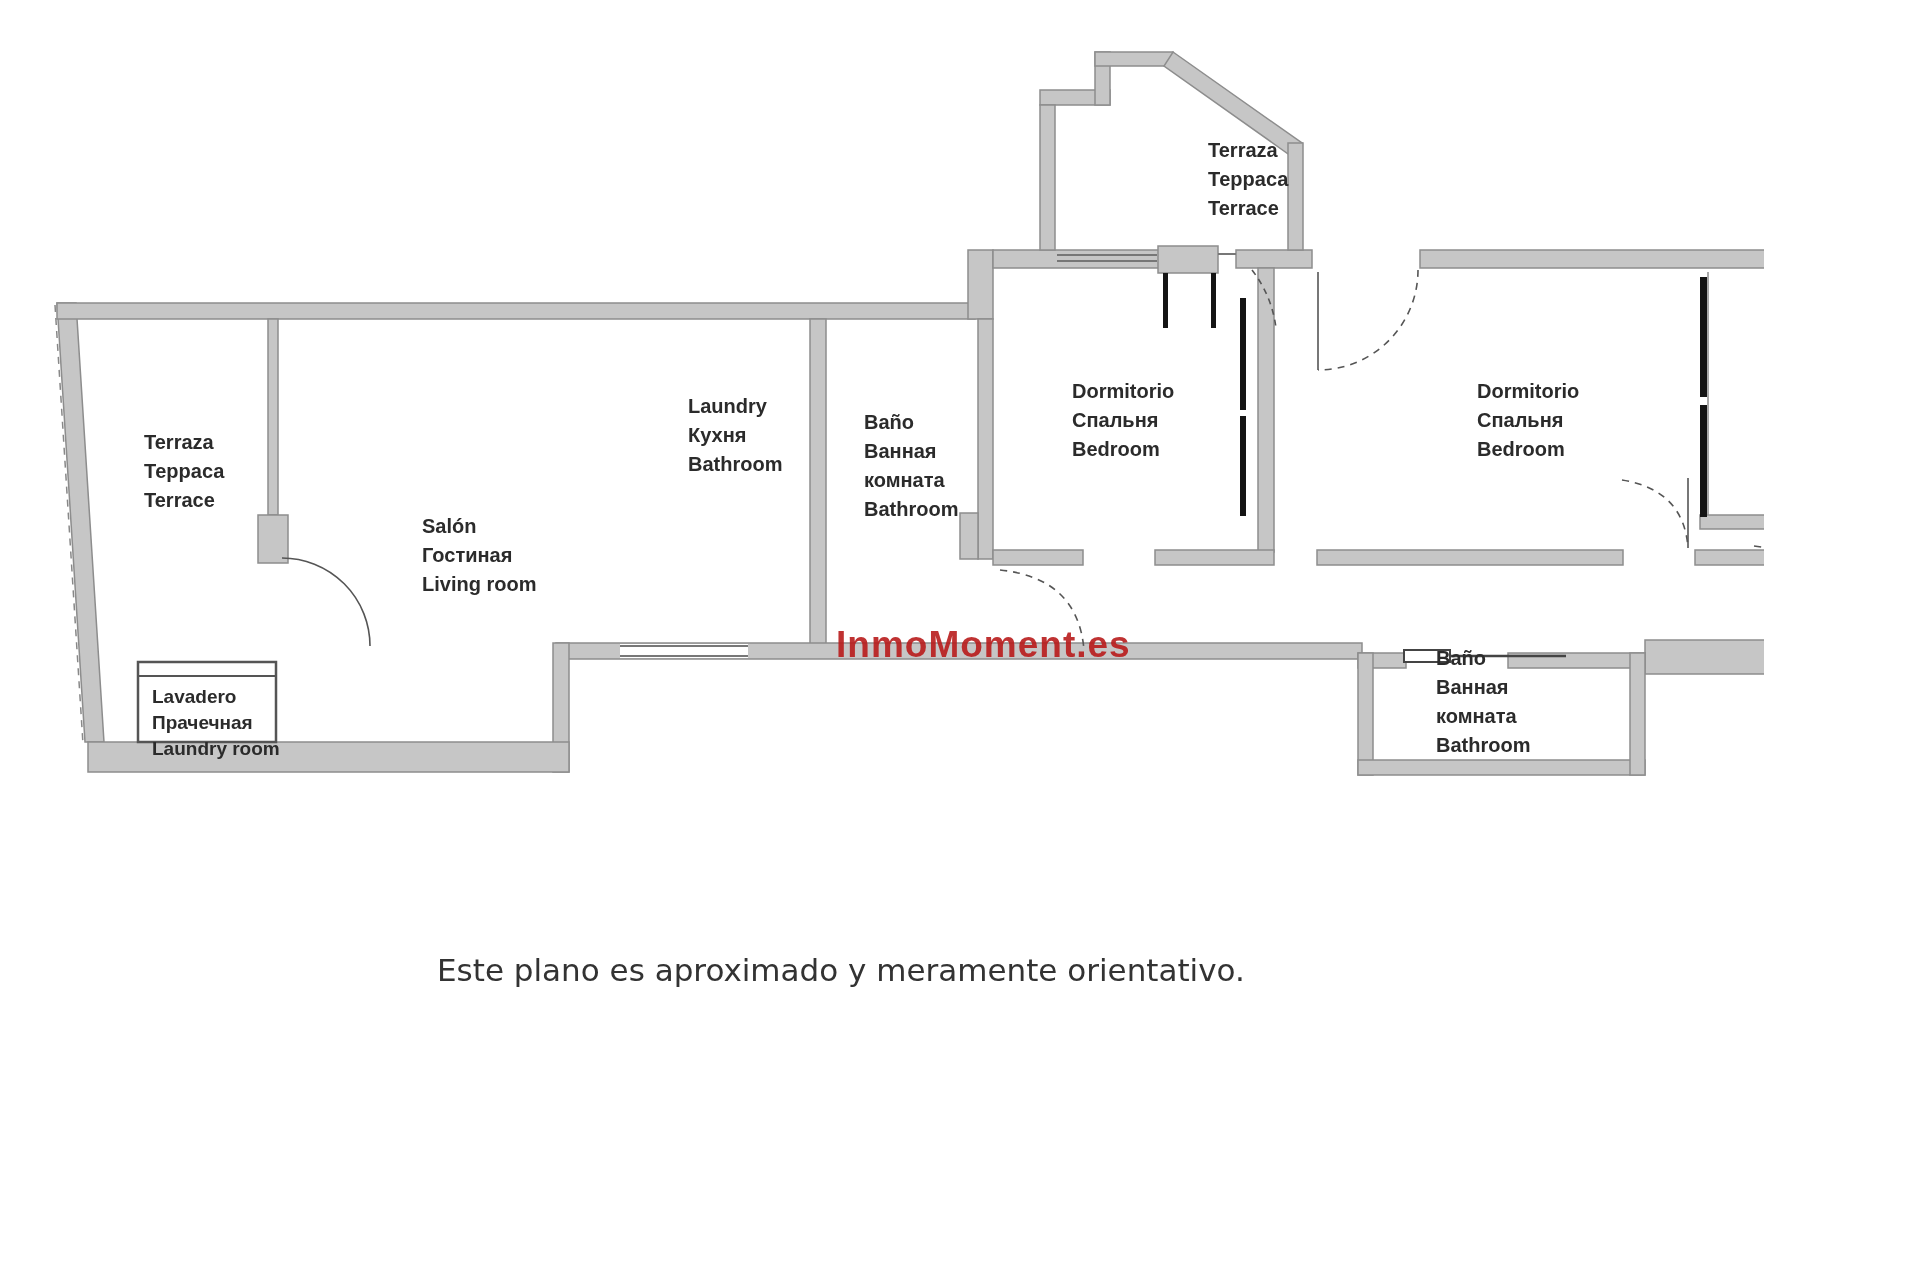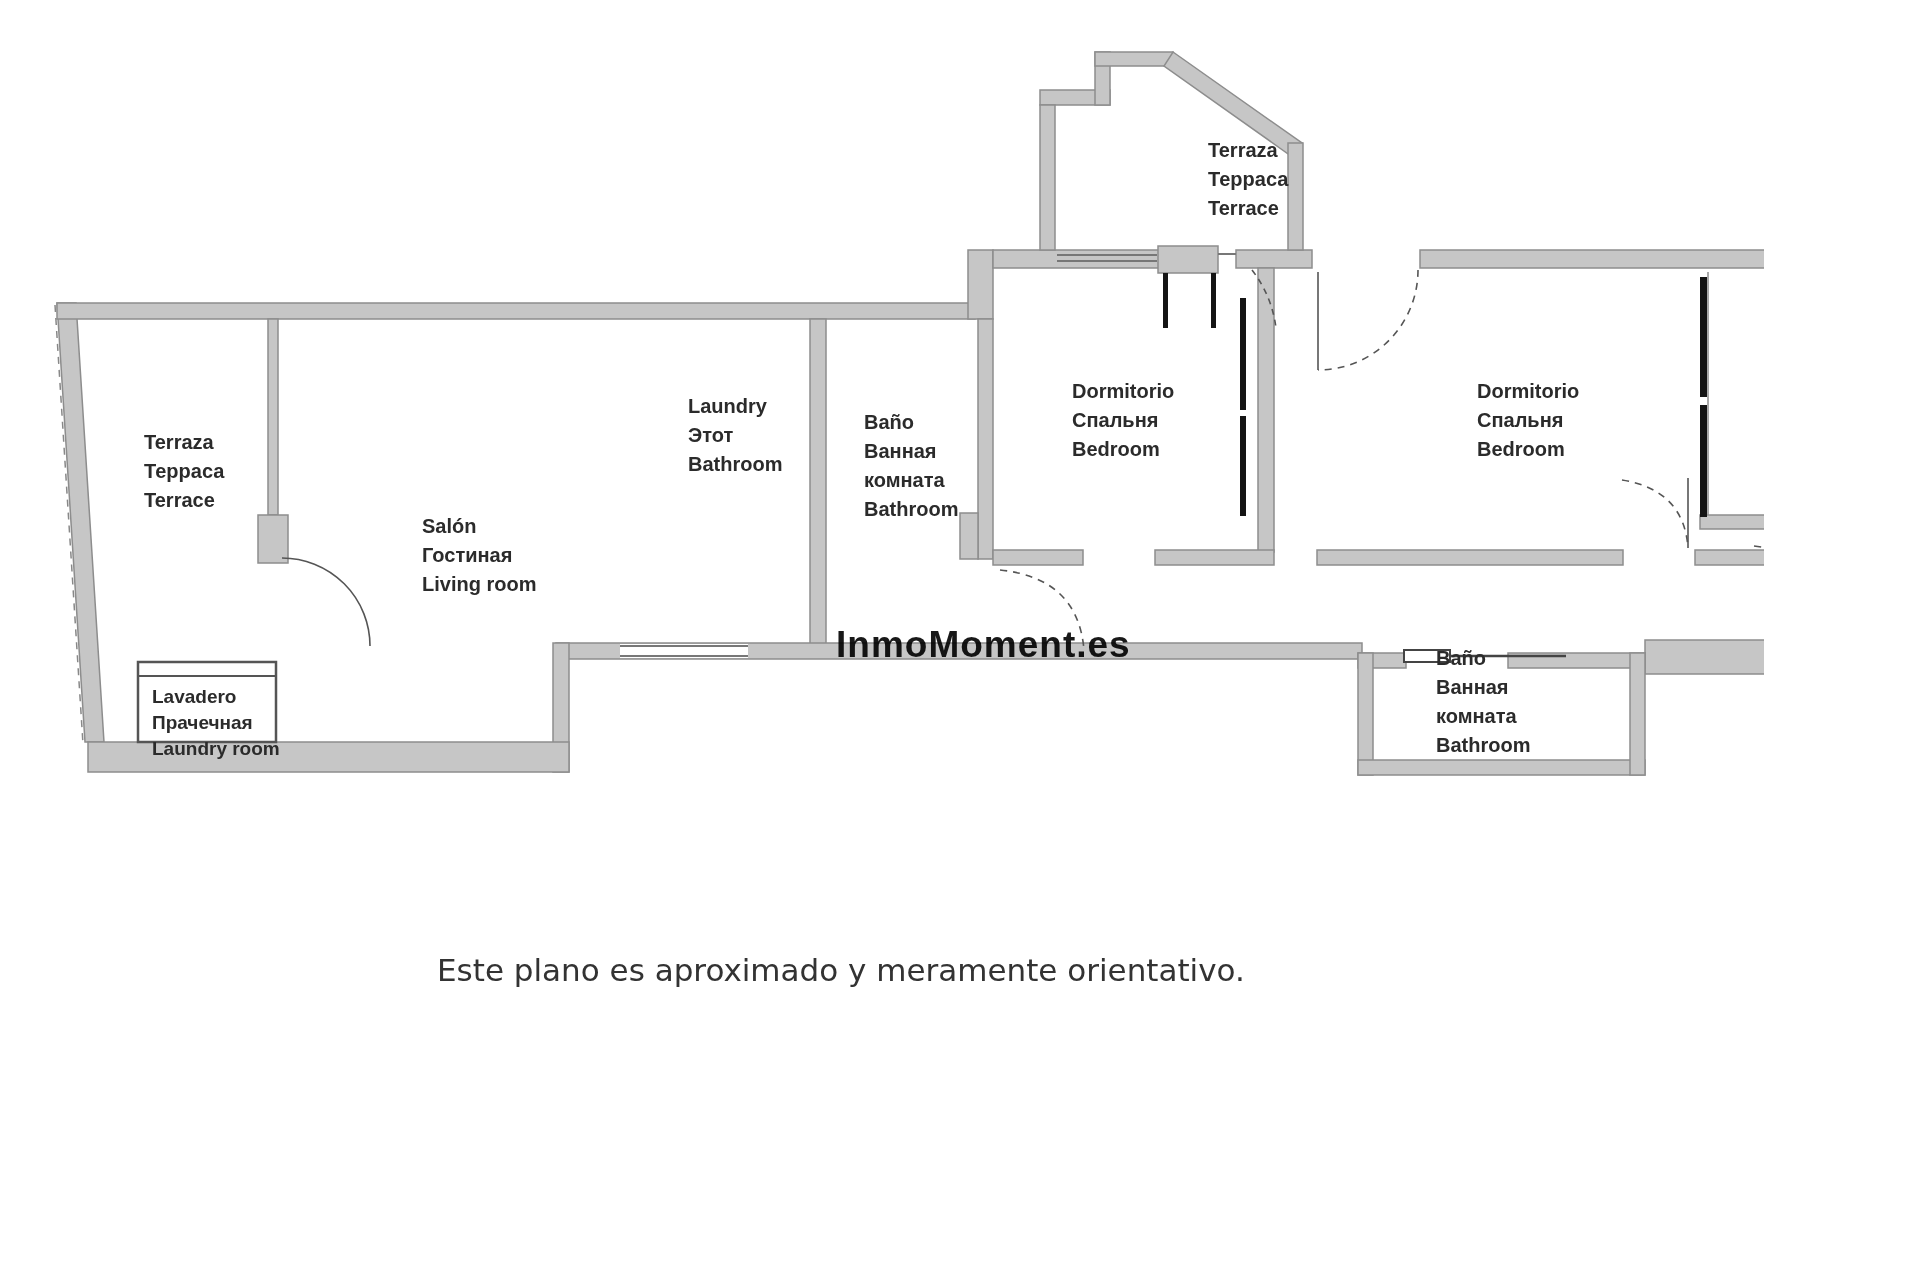--- a/index.html
+++ b/index.html
@@ -4,21 +4,21 @@
 <style>
   html,body{margin:0;padding:0;background:#ffffff;}
   .page{position:relative;width:1764px;height:1280px;background:#ffffff;overflow:hidden;
         font-family:"Liberation Sans",sans-serif;}
   .plan-svg{position:absolute;left:0;top:0;}
   .room-label{position:absolute;font-weight:bold;color:#2b2b2b;font-size:20px;line-height:29px;
               white-space:nowrap;}
   .room-label span{display:block;}
   .room-label.small{font-size:19px;line-height:26px;}
   .watermark{position:absolute;left:836px;top:624px;font-size:37px;font-weight:bold;
-             color:#000000;opacity:.9;letter-spacing:1px;}
+             color:#b91c1c;opacity:.9;letter-spacing:1px;}
   .disclaimer{position:absolute;left:437px;top:952px;display:flex;flex-direction:row;gap:46px;
               font-size:31px;color:#333333;font-family:"DejaVu Sans","Liberation Sans",sans-serif;}
   .disclaimer p{margin:0;}
 </style>
 </head>
 <body>
 
 <div class="page">
 
   <svg class="plan-svg" width="1920" height="1280" viewBox="0 0 1920 1280">
@@ -119,21 +119,21 @@
   </div>
 
   <div class="room-label" style="left:144px;top:428px;">
     <span>Terraza</span>
     <span>Терраса</span>
     <span>Terrace</span>
   </div>
 
   <div class="room-label" style="left:688px;top:392px;">
     <span>Laundry</span>
-    <span>Этот</span>
+    <span>Кухня</span>
     <span>Bathroom</span>
   </div>
 
   <div class="room-label" style="left:864px;top:408px;">
     <span>Baño</span>
     <span>Ванная</span>
     <span>комната</span>
     <span>Bathroom</span>
   </div>
 

